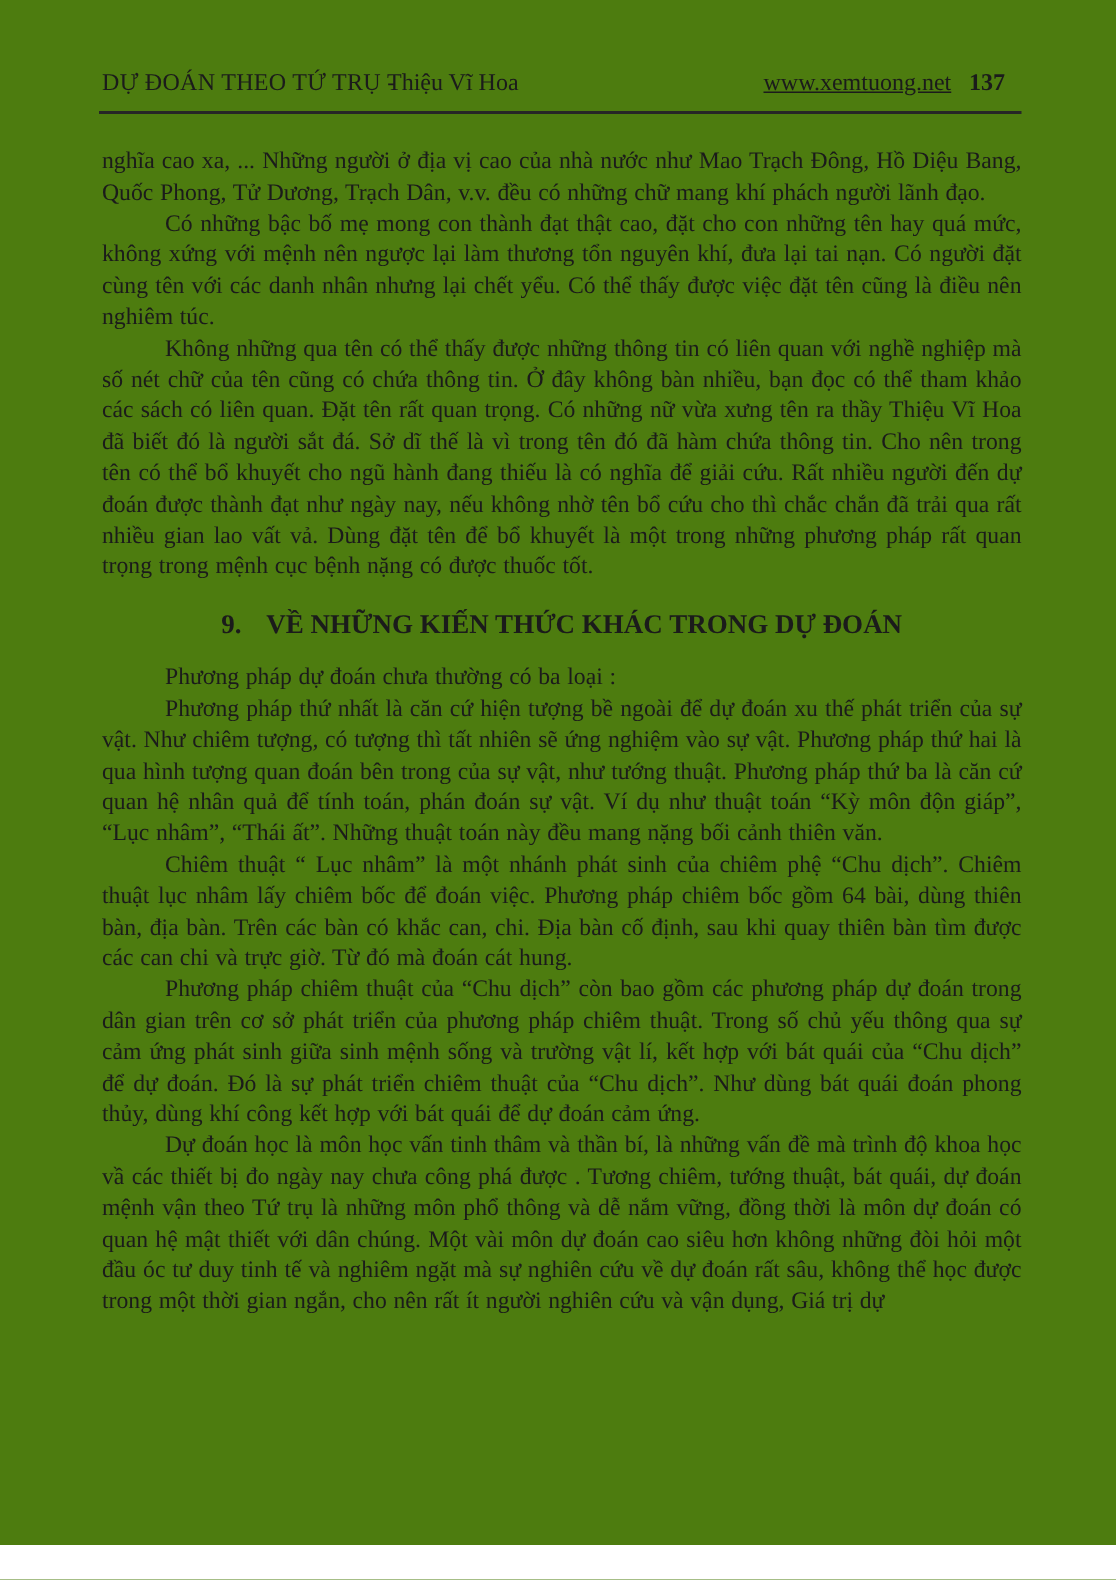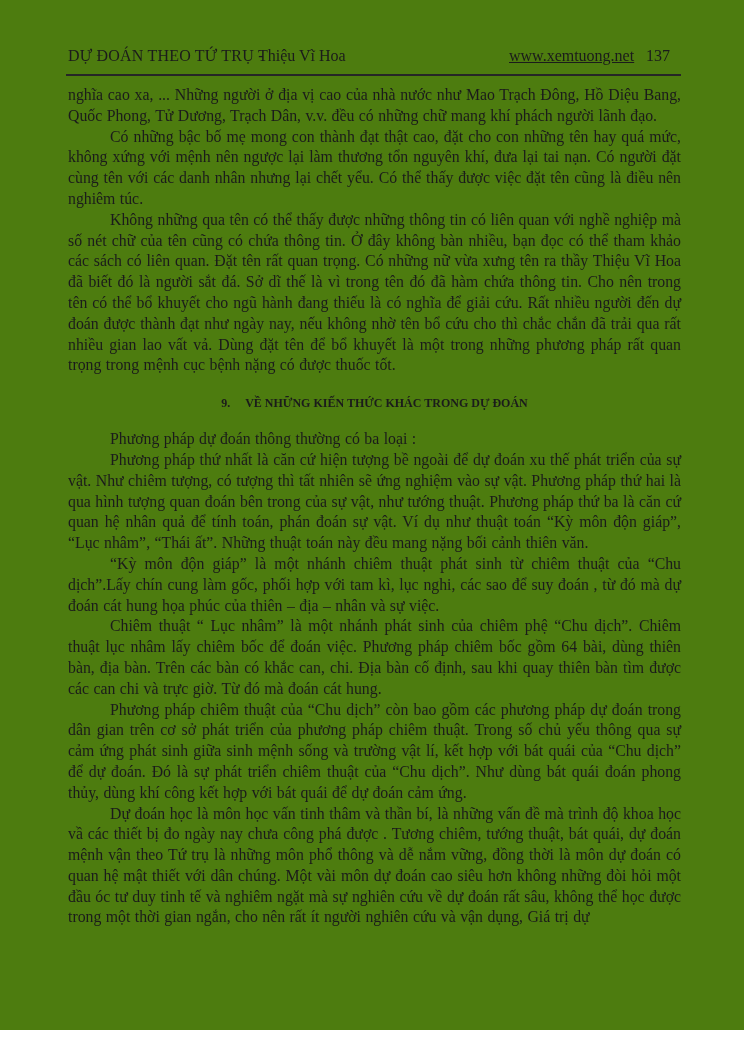--- a/index.html
+++ b/index.html
@@ -10,47 +10,47 @@
     background: #4d7c0f;
     overflow: hidden;
     font-family: "Liberation Serif", "DejaVu Serif", serif;
     color: #1b1b1b;
   }
   
   .running-header span { position: absolute; top: 47px; font-size: 16px; white-space: nowrap; }
   .hdr-title  { left: 68px;  letter-spacing: 0.2px; }
   .hdr-author { left: 258px; }
   .hdr-site   { left: 486px; text-decoration: underline; cursor: pointer; margin-left: 23px; }
-  .hdr-page   { left: 646px; }
+  .hdr-page   { left: 646px; font-weight: bold; }
   .header-rule {
     position: absolute;
     top: 74px; left: 66px;
     width: 615px; height: 2px;
     background: #262626;
   }
   
   .page-body {
     position: absolute;
-    top: 85px; left: 68px;
+    top: 98px; left: 68px;
     width: 613px;
   }
   .page-body p {
     margin: 0;
     font-size: 15.8px;
     line-height: 20.8px;
     text-align: justify;
     text-indent: 42px;
     word-spacing: 0.5px;
   }
   .page-body p.no-indent { text-indent: 0; }
   .section-heading {
     margin: 17px 0 15px 0;
     text-align: center;
     font-weight: bold;
-    font-size: 12px;
+    font-size: 18px;
     line-height: 21px;
     white-space: nowrap;
   }
   .section-heading .sec-title { margin-left: 12px; }
 </style>
 </head>
 <body>
 
 <div class="page">
 
@@ -66,21 +66,20 @@
   <div class="page-body">
     <p class="no-indent">nghĩa cao xa, ... Những người ở địa vị cao của nhà nước như Mao Trạch Đông, Hồ Diệu Bang, Quốc Phong, Tử Dương, Trạch Dân, v.v. đều có những chữ mang khí phách người lãnh đạo.</p>
     <p>Có những bậc bố mẹ mong con thành đạt thật cao, đặt cho con những tên hay quá mức, không xứng với mệnh nên ngược lại làm thương tổn nguyên khí, đưa lại tai nạn. Có người đặt cùng tên với các danh nhân nhưng lại chết yểu. Có thể thấy được việc đặt tên cũng là điều nên nghiêm túc.</p>
     <p>Không những qua tên có thể thấy được những thông tin có liên quan với nghề nghiệp mà số nét chữ của tên cũng có chứa thông tin. Ở đây không bàn nhiều, bạn đọc có thể tham khảo các sách có liên quan. Đặt tên rất quan trọng. Có những nữ vừa xưng tên ra thầy Thiệu Vĩ  Hoa đã biết đó là người sắt đá. Sở dĩ  thế là vì trong tên đó đã hàm chứa thông tin. Cho nên trong tên có thể bổ khuyết cho ngũ hành đang thiếu là có nghĩa để giải cứu. Rất nhiều người đến dự đoán được thành đạt như ngày nay, nếu không nhờ tên bổ cứu cho thì chắc chắn đã trải qua rất nhiều gian lao vất vả. Dùng đặt tên để bổ khuyết là một trong những phương pháp rất quan trọng trong mệnh cục bệnh nặng có được thuốc tốt.</p>
 
     <div class="section-heading">
       <span class="sec-num">9.</span>
       <span class="sec-title">VỀ NHỮNG KIẾN THỨC KHÁC TRONG DỰ ĐOÁN</span>
     </div>
 
-    <p>Phương pháp dự đoán thông thường có ba loại :</p>
+    <p>Phương pháp dự đoán chưa thường có ba loại :</p>
     <p>Phương pháp thứ nhất là căn cứ hiện tượng bề ngoài để dự đoán xu thế phát triển của sự vật. Như chiêm tượng, có tượng thì tất nhiên sẽ ứng nghiệm vào sự vật. Phương pháp thứ hai là qua hình tượng quan đoán bên trong của sự vật, như tướng thuật. Phương pháp thứ ba  là căn cứ quan hệ nhân quả để tính toán, phán đoán sự vật. Ví dụ như thuật toán “Kỳ môn độn giáp”, “Lục nhâm”, “Thái ất”. Những thuật toán này đều mang nặng bối cảnh thiên văn.</p>
-    <p>“Kỳ môn độn giáp” là một nhánh chiêm thuật phát sinh từ chiêm thuật của “Chu dịch”.Lấy chín cung làm gốc, phối hợp với tam kì, lục nghi, các sao để suy đoán , từ đó mà dự đoán cát hung họa phúc của thiên – địa – nhân và sự việc.</p>
     <p>Chiêm thuật “ Lục nhâm” là một nhánh phát sinh của chiêm phệ “Chu dịch”. Chiêm thuật lục nhâm lấy chiêm bốc để đoán việc. Phương pháp chiêm bốc gồm 64 bài, dùng thiên bàn, địa bàn. Trên các bàn có khắc can, chi. Địa bàn cố định, sau khi quay thiên bàn tìm được các can chi và trực giờ. Từ đó mà đoán cát hung.</p>
     <p>Phương pháp chiêm thuật của “Chu dịch” còn bao gồm các phương pháp dự đoán trong dân gian trên cơ sở phát triển của phương pháp chiêm thuật. Trong số chủ yếu thông qua sự cảm ứng phát sinh giữa sinh mệnh sống và trường vật lí, kết hợp với bát quái của “Chu dịch” để dự đoán. Đó là sự phát triển chiêm thuật của “Chu dịch”. Như dùng bát quái đoán phong thủy, dùng khí công kết hợp với bát quái để dự đoán cảm ứng.</p>
     <p>Dự đoán học là môn học vấn tinh thâm và thần bí, là những vấn đề mà trình độ khoa học vầ các thiết bị đo ngày nay chưa công phá được . Tương chiêm, tướng thuật, bát quái, dự đoán mệnh vận theo Tứ trụ là những môn phổ thông và dễ nắm vững, đồng thời là môn dự đoán có quan hệ mật thiết với dân chúng. Một vài môn dự đoán cao siêu hơn không những đòi hỏi một đầu óc tư duy tinh tế và nghiêm ngặt mà sự nghiên cứu về dự đoán rất sâu, không thể học được trong một thời gian ngắn, cho nên rất ít người nghiên cứu và vận dụng, Giá trị dự</p>
   </div>
 
 </div>
 
 </body></html>

